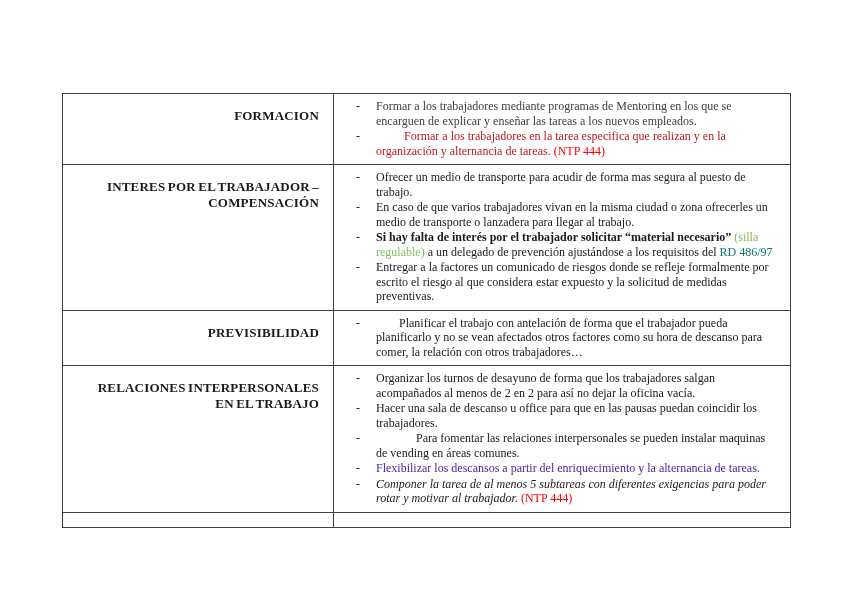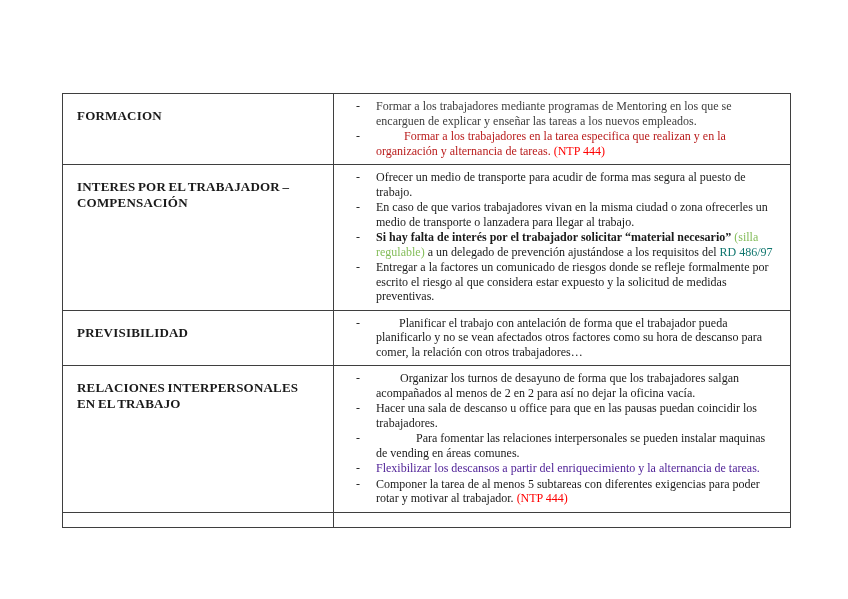--- a/index.html
+++ b/index.html
@@ -29,21 +29,21 @@
     border: 1px solid var(--border-color, #3f3f3f);
     vertical-align: top;
     padding: 0;
   }
   td.header-cell { width: 270px; }
   td.content-cell { width: 456px; }
   .header-text {
     font-weight: bold;
     font-size: 13px;
     line-height: 1.2;
-    text-align: left;
+    text-align: right;
     padding: 14px 14px 6px 14px;
     letter-spacing: 0.2px;
     word-spacing: -1px;
   }
   .content-inner {
     padding: 5px 13px 5px 0;
   }
   .bullet-item {
     display: flex;
     font-size: 12px;
@@ -119,37 +119,37 @@
           </td>
         </tr>
         <tr style="height: 136px;">
           <td class="header-cell">
             <div class="header-text">RELACIONES INTERPERSONALES EN EL TRABAJO</div>
           </td>
           <td class="content-cell">
             <div class="content-inner">
               <div class="bullet-item">
                 <span class="dash">-</span>
-                <span class="bullet-text"><span style="color: rgb(26, 26, 26); margin-left: 24px;">Organizar los turnos de desayuno de forma que los trabajadores salgan acompañados al menos de 2 en 2 para así no dejar la oficina vacía.</span></span>
+                <span class="bullet-text"><span style="color: rgb(26, 26, 26);">Organizar los turnos de desayuno de forma que los trabajadores salgan acompañados al menos de 2 en 2 para así no dejar la oficina vacía.</span></span>
               </div>
               <div class="bullet-item">
                 <span class="dash">-</span>
                 <span class="bullet-text"><span style="color: rgb(26, 26, 26);">Hacer una sala de descanso u office para que en las pausas puedan coincidir los trabajadores.</span></span>
               </div>
               <div class="bullet-item">
                 <span class="dash">-</span>
                 <span class="bullet-text"><span style="color: rgb(26, 26, 26); margin-left: 40px;">Para fomentar las relaciones interpersonales se pueden instalar maquinas de vending en áreas comunes.</span></span>
               </div>
               <div class="bullet-item">
                 <span class="dash">-</span>
                 <span class="bullet-text"><span style="color: #4c1d95;">Flexibilizar los descansos a partir del enriquecimiento y la alternancia de tareas.</span></span>
               </div>
               <div class="bullet-item">
                 <span class="dash">-</span>
-                <span class="bullet-text"><span style="color: rgb(26, 26, 26);">Componer la tarea de al menos 5 subtareas con diferentes exigencias para poder rotar y motivar al trabajador. </span><span style="color: rgb(254, 0, 0);">(NTP 444)</span></span>
+                <span class="bullet-text"><span style="color: rgb(26, 26, 26); font-style: italic;">Componer la tarea de al menos 5 subtareas con diferentes exigencias para poder rotar y motivar al trabajador. </span><span style="color: rgb(254, 0, 0);">(NTP 444)</span></span>
               </div>
             </div>
           </td>
         </tr>
         <tr style="height: 15px;">
           <td class="header-cell"></td>
           <td class="content-cell"></td>
         </tr>
       </tbody>
   </table>

